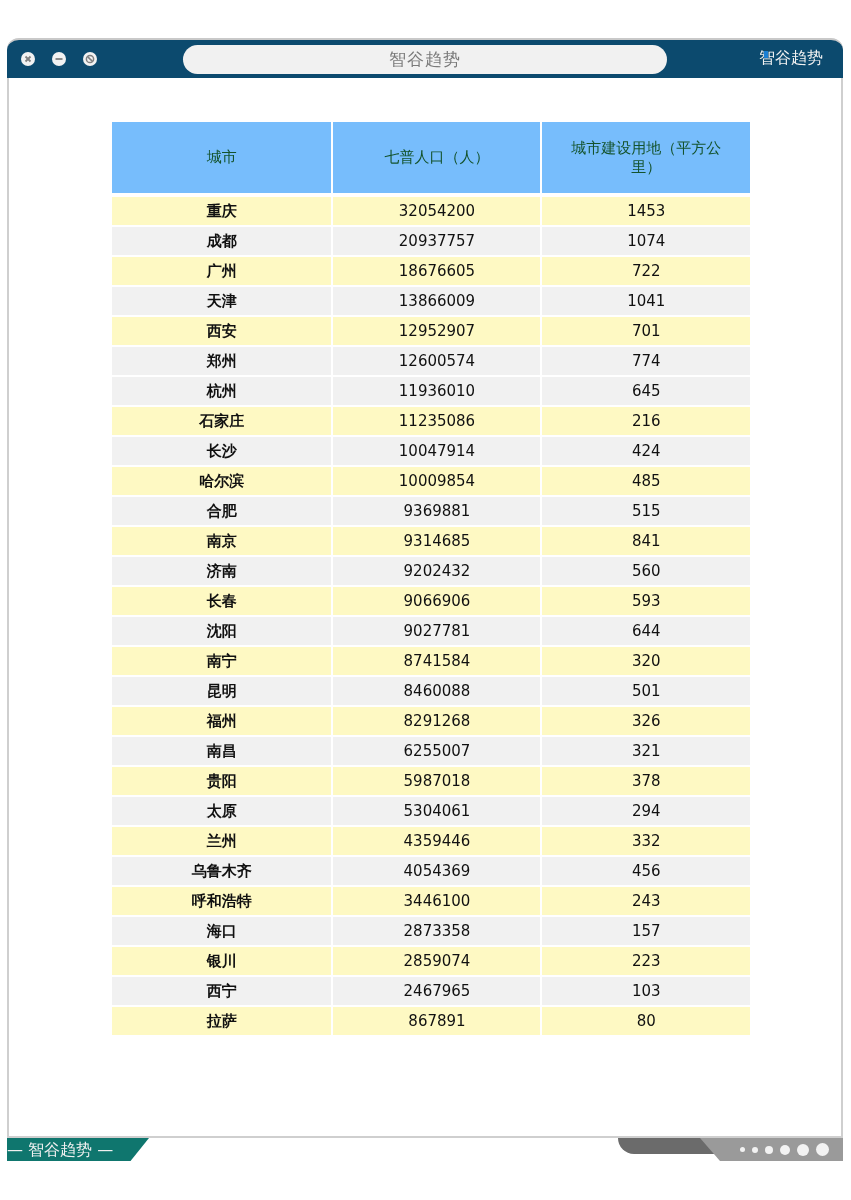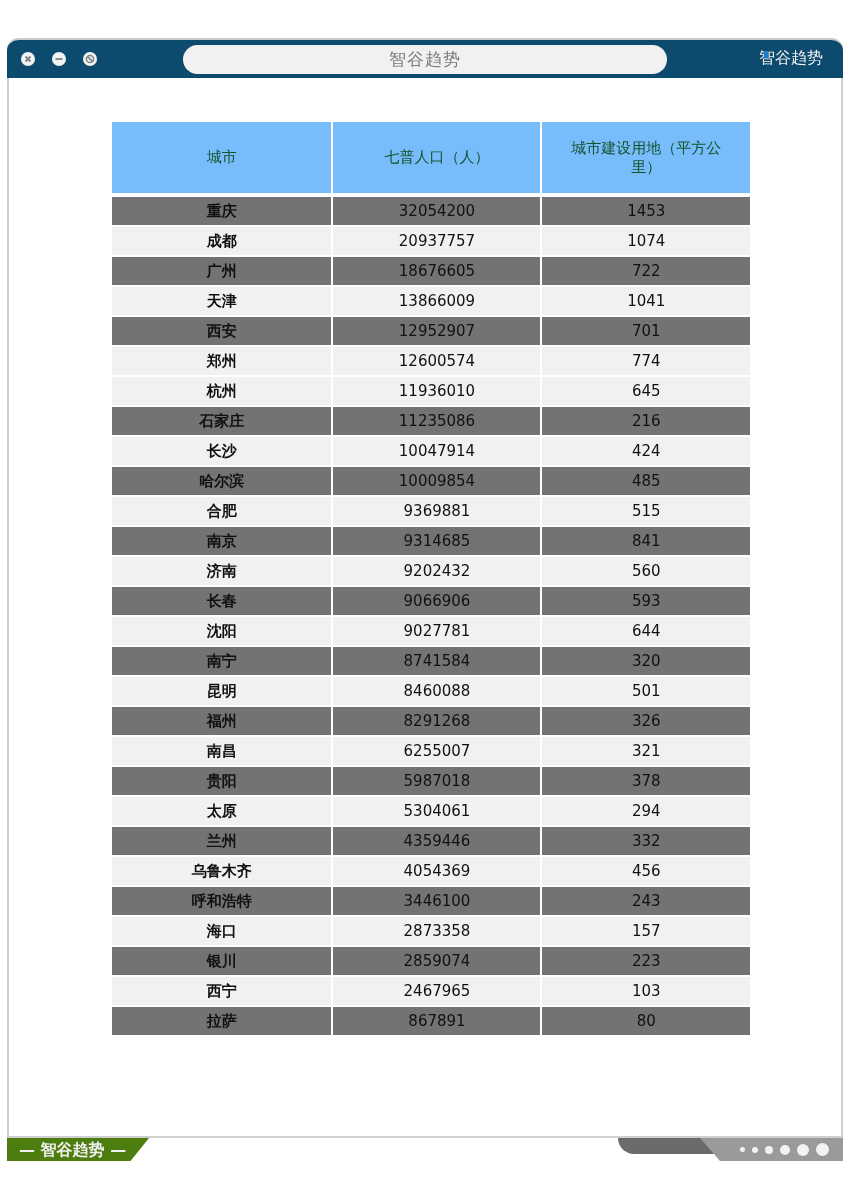--- a/index.html
+++ b/index.html
@@ -47,31 +47,31 @@
     height: 39px; text-align: center; padding: 16px;
     border-left: 2px solid #ffffff;
   }
   table.data th:first-child { border-left: none; }
   table.data td {
     height: 28px; text-align: center; font-size: 15px; color: #111;
     border-left: 2px solid #ffffff; border-top: 2px solid #ffffff; padding: 0;
   }
   table.data td:first-child { border-left: none; font-weight: bold; }
   table.data tbody tr:first-child td { border-top: 4px solid #ffffff; }
-  table.data tr.odd td { background: #737373; }
+  table.data tr.odd td { background: #fef9c3; }
   table.data tr.even td { background: #f1f1f1; }
   .col1 { width: 226px; }
   .col2 { width: 204px; }
   .col3 { width: 208px; }
 
   .footer-left {
     position: absolute; left: 7px; top: 1138px; width: 142px; height: 23px;
-    background: #4d7c0f; clip-path: polygon(0 0, 100% 0, 87% 100%, 0 100%);
+    background: #0f766e; clip-path: polygon(0 0, 100% 0, 87% 100%, 0 100%);
     border-bottom-right-radius: 8px; color: #f0f0f0; font-size: 16px;
-    line-height: 23px; padding-left: 12px; box-sizing: border-box; font-weight: bold;
+    line-height: 23px; box-sizing: border-box;
   }
   .footer-dark {
     position: absolute; left: 618px; top: 1138px; width: 100px; height: 16px;
     background: #6b6b6b; border-bottom-left-radius: 16px;
   }
   .footer-right {
     position: absolute; left: 700px; top: 1138px; width: 143px; height: 23px;
     background: #9a9a9a; clip-path: polygon(0 0, 100% 0, 100% 100%, 14% 100%);
     border-bottom-left-radius: 8px;
   }

